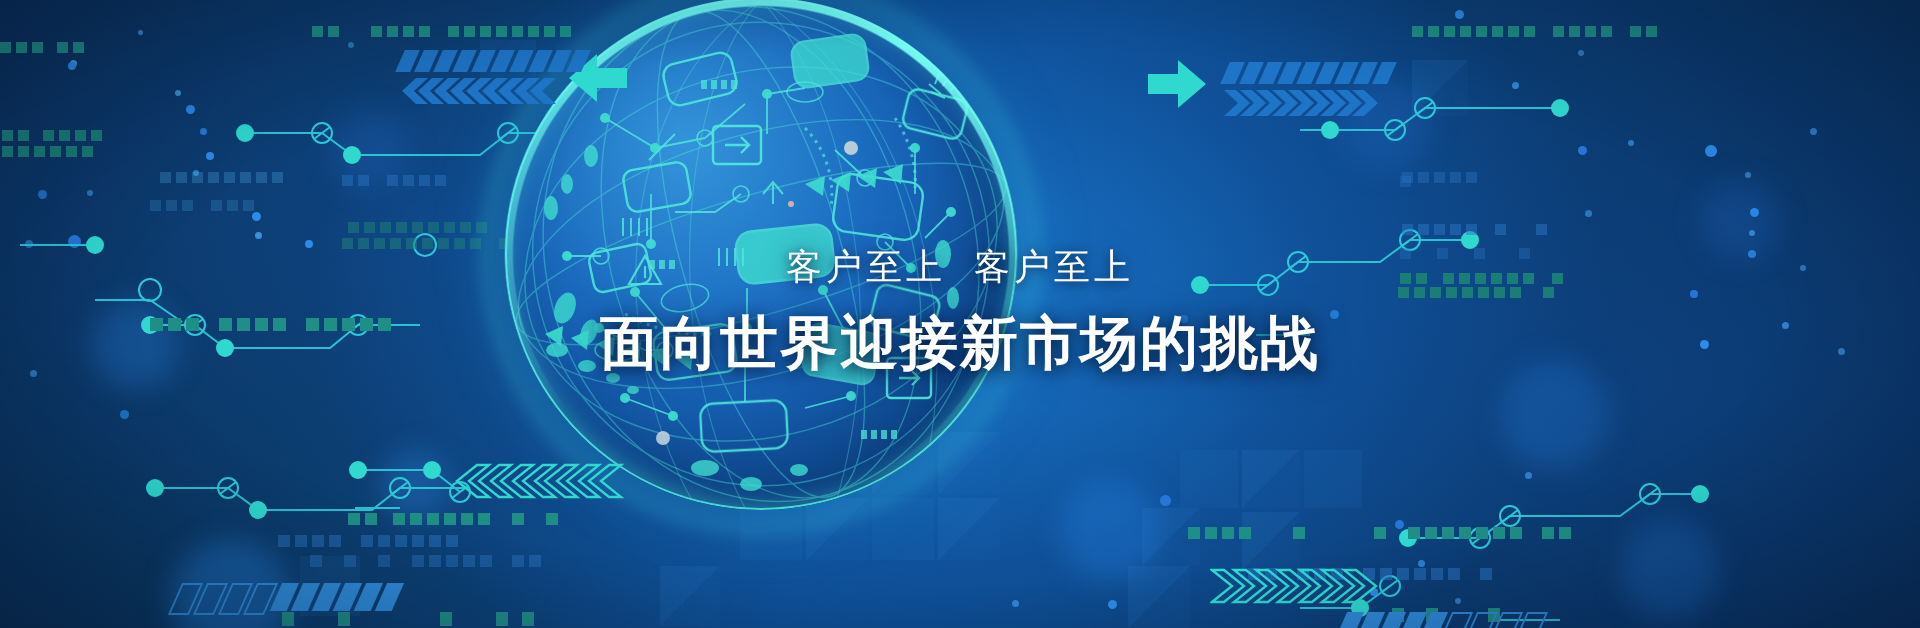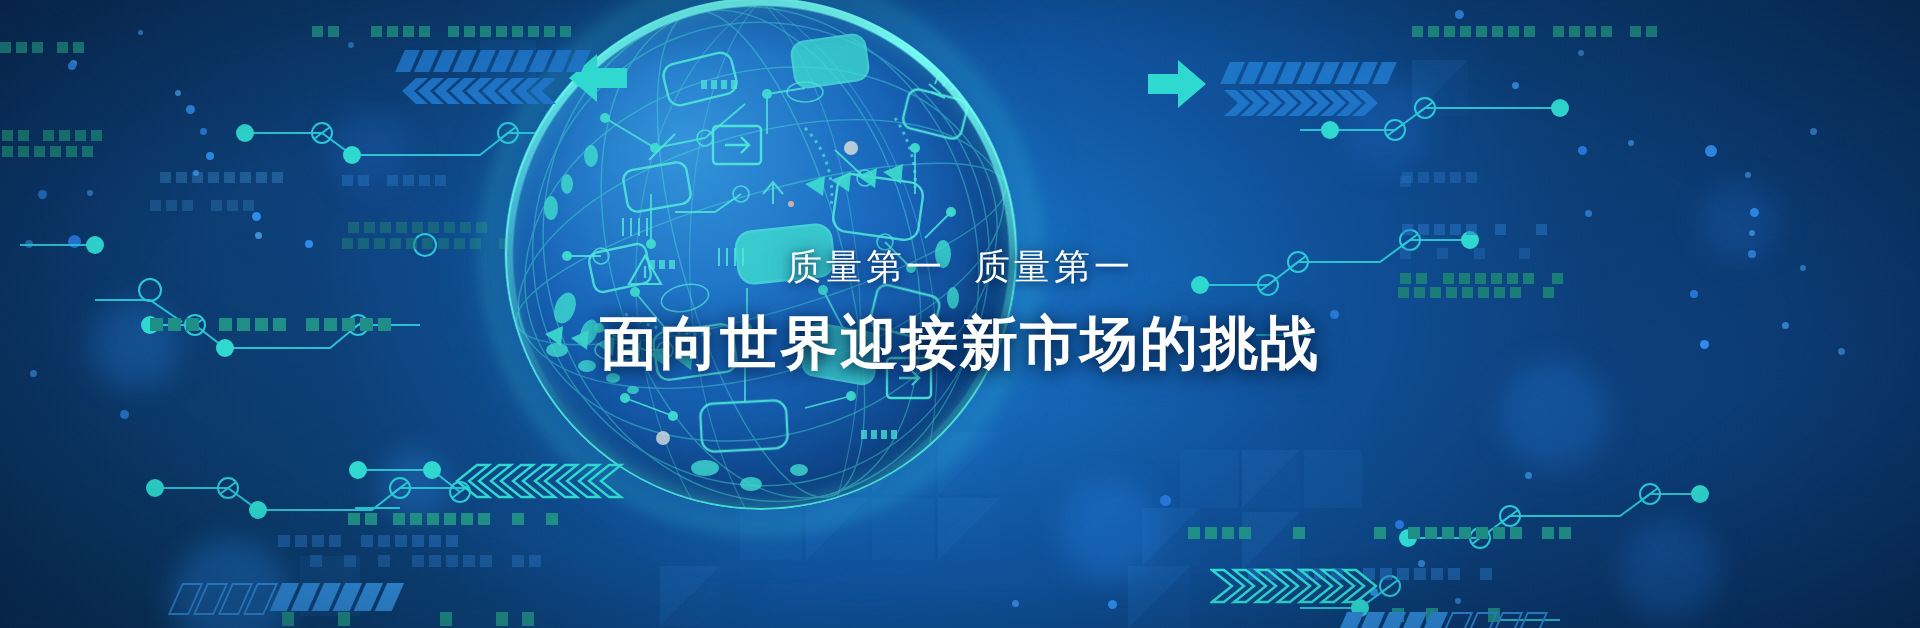--- a/index.html
+++ b/index.html
@@ -793,17 +793,17 @@
       <span class="slash" style="width:17px;height:28px;border:2px solid #2f8ad8;background:transparent"></span>
       <span class="slash" style="width:17px;height:28px;border:2px solid #2f8ad8;background:transparent"></span>
       <span class="slash" style="width:17px;height:28px;border:2px solid #2f8ad8;background:transparent"></span>
       <span class="slash" style="width:17px;height:28px;border:2px solid #2f8ad8;background:transparent"></span>
     </div>
   </div>
 
   <div id="vignette" class="noclick"></div>
 
   <div id="text-block">
-    <div id="subtitle">质量第一  质量第一</div>
+    <div id="subtitle">客户至上  客户至上</div>
     <div id="headline">面向世界迎接新市场的挑战</div>
   </div>
 
 </div>
 
 </body></html>

